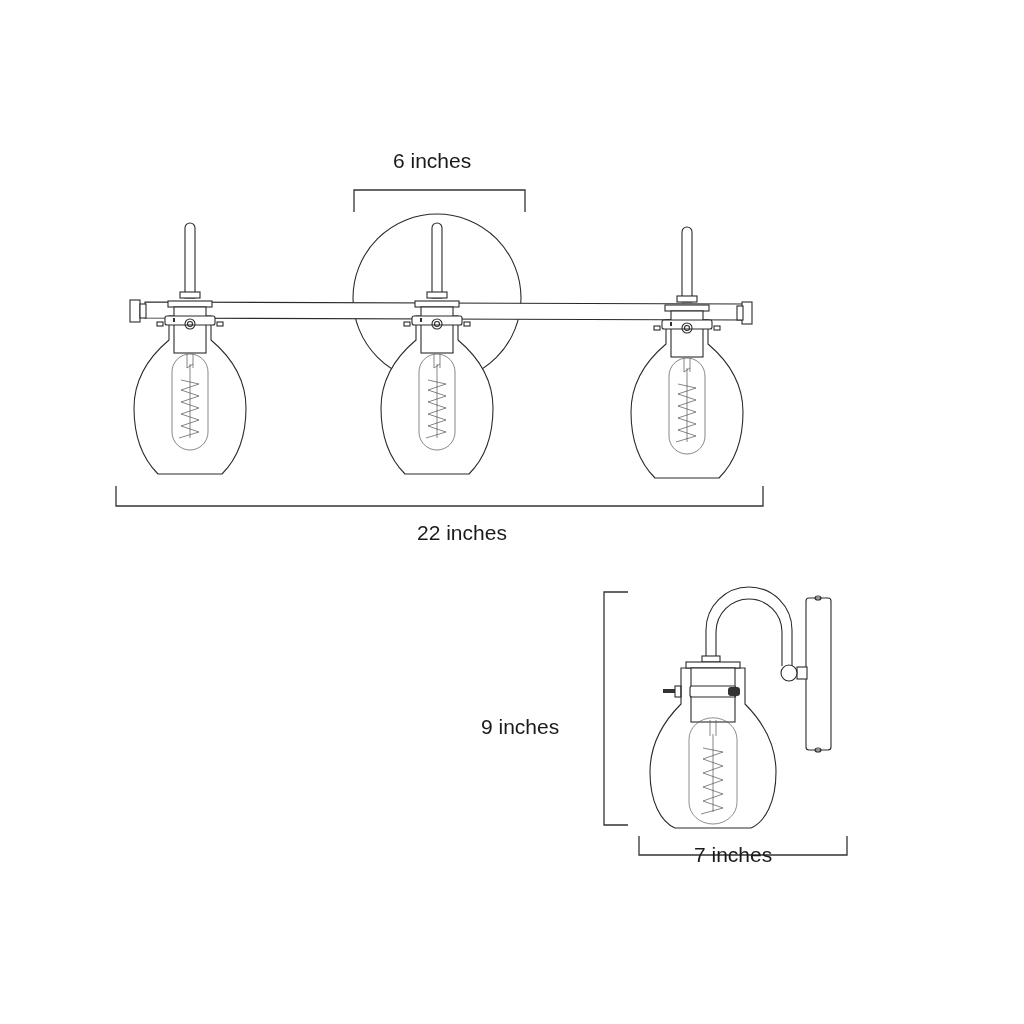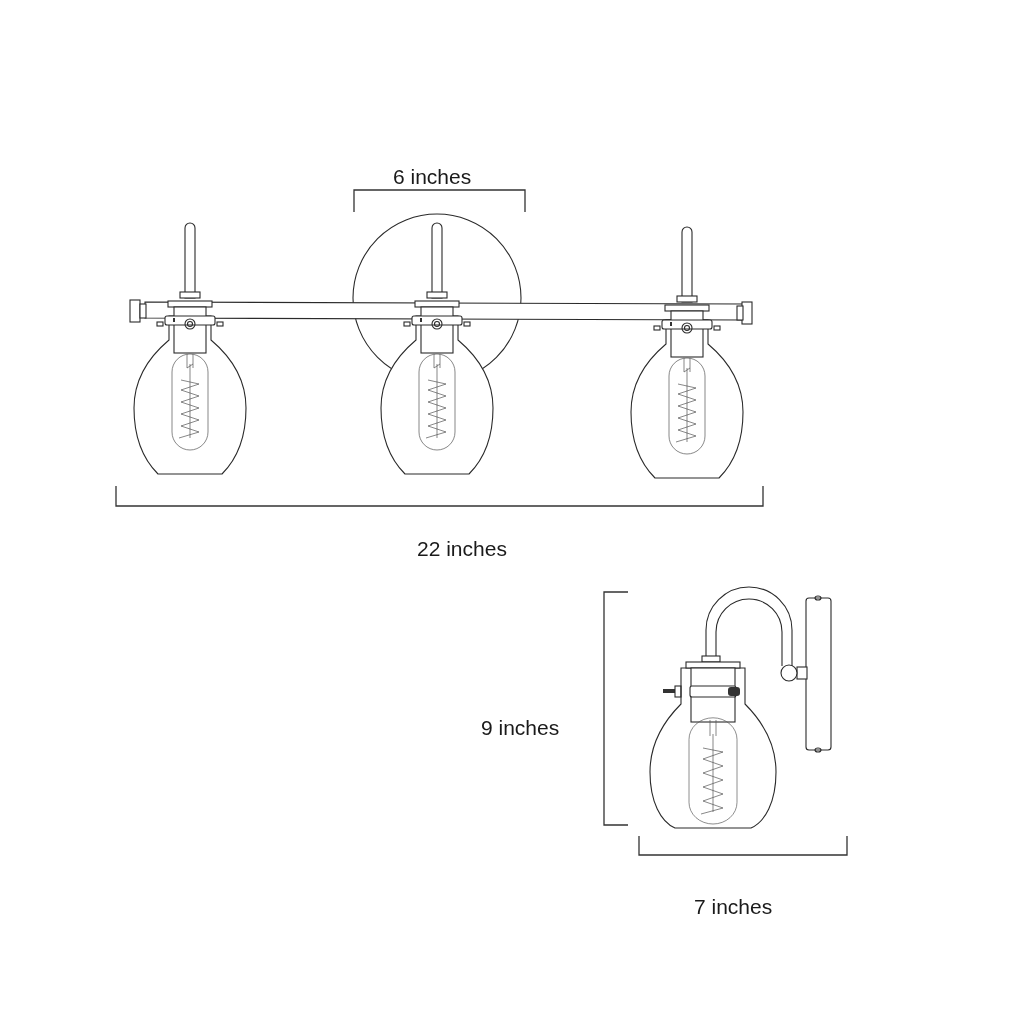--- a/index.html
+++ b/index.html
@@ -5,21 +5,20 @@
   html, body { margin: 0; padding: 0; background: #ffffff; }
   body { width: 1024px; height: 1024px; position: relative; overflow: hidden; }
   #canvas { position: absolute; left: 0; top: 0; width: 1024px; height: 1024px; }
   .dim-label {
     position: absolute;
     font-family: "Liberation Sans", sans-serif;
     font-size: 21px;
     color: #1a1a1a;
     white-space: nowrap;
     line-height: 1;
-    margin-top: 16px;
   }
   svg .ln { fill: none; stroke: #2a2a2a; stroke-width: 1.1; }
   svg .thin { fill: none; stroke: #555; stroke-width: 0.7; }
   svg .dim { fill: none; stroke: #333; stroke-width: 1.3; }
   svg .wf { fill: #ffffff; stroke: #2a2a2a; stroke-width: 1.1; }
   svg .dark { fill: #333; stroke: none; }
 </style>
 </head>
 <body>
 
@@ -112,14 +111,14 @@
     </g>
 
     <path class="dim" d="M 628 592 L 604 592 L 604 825 L 628 825"></path>
 
     <path class="dim" d="M 639 836 L 639 855 L 847 855 L 847 836"></path>
   </g>
 </svg>
 
 <div class="dim-label" style="left:393px; top:150px;">6 inches</div>
 <div class="dim-label" style="left:417px; top:522px;">22 inches</div>
-<div class="dim-label" style="left:481px; top:701px;">9 inches</div>
-<div class="dim-label" style="left:694px; top:880px;">7 inches</div>
+<div class="dim-label" style="left:481px; top:716px;">9 inches</div>
+<div class="dim-label" style="left:694px; top:844px;">7 inches</div>
 
 </body></html>

